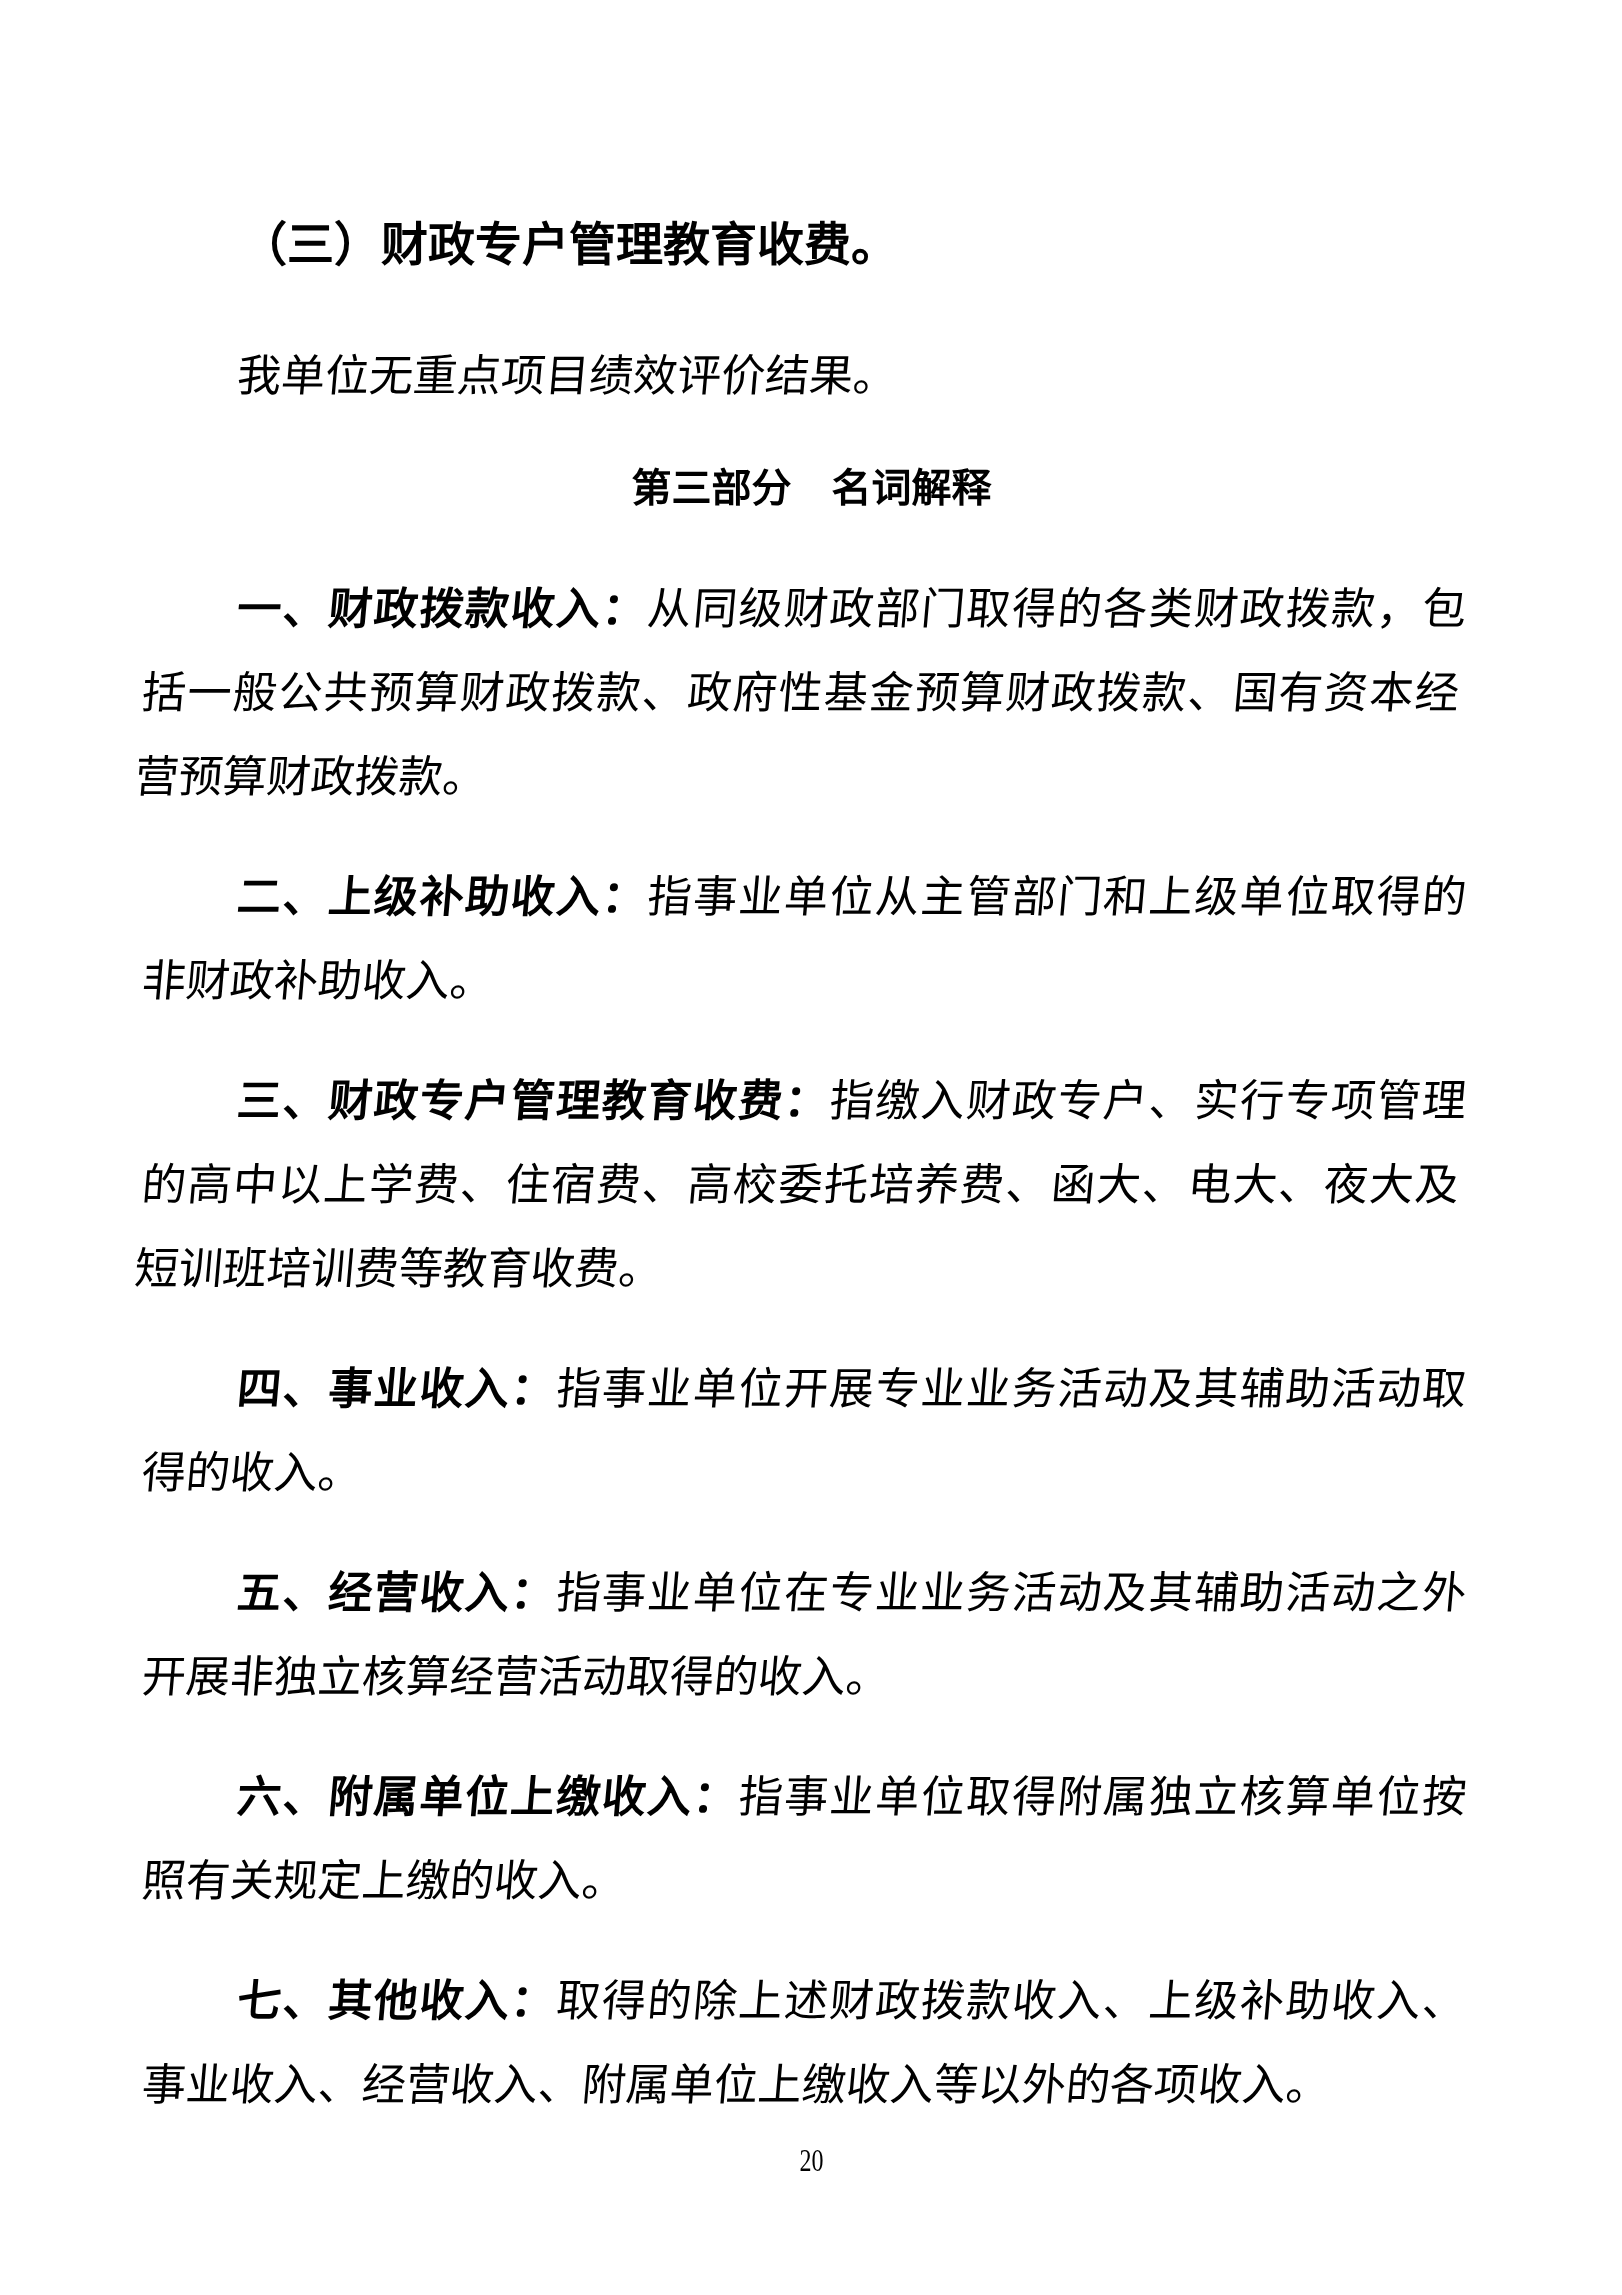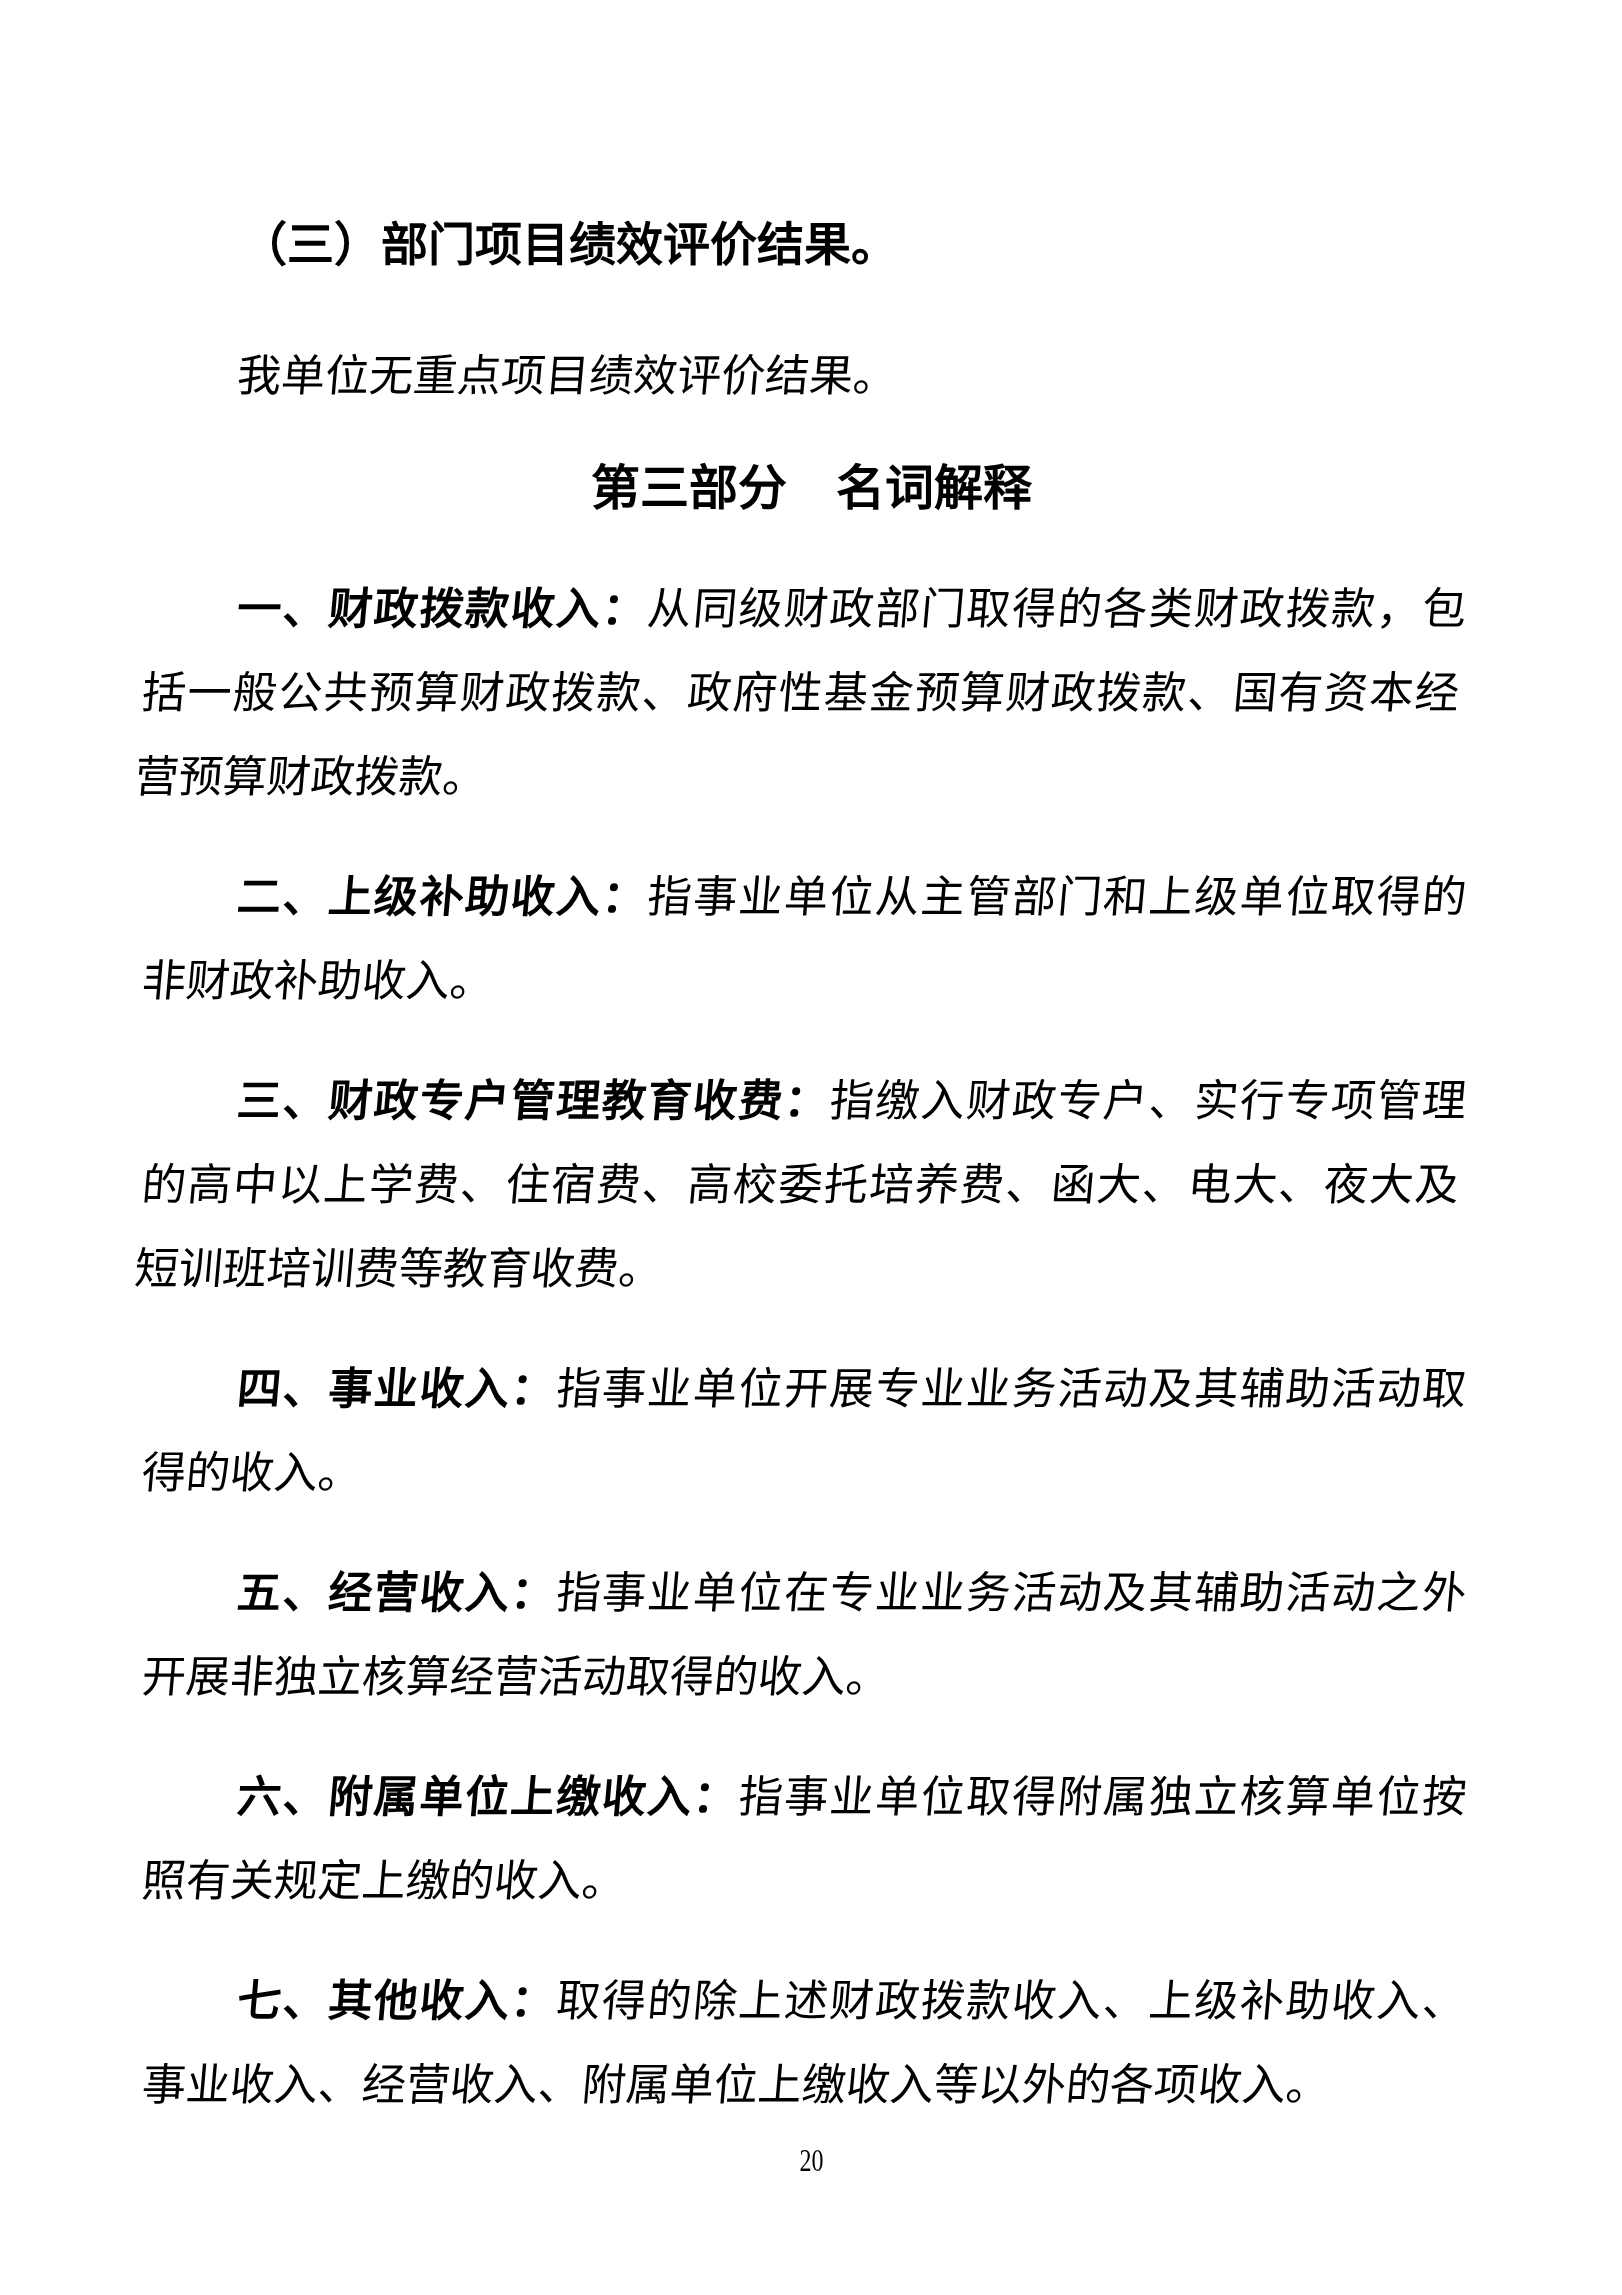--- a/index.html
+++ b/index.html
@@ -28,21 +28,21 @@
   .intro-para {
     margin: 59px 0 0 0;
     font-size: 44px;
     line-height: 84px;
     text-indent: 2em;
     transform: skewX(-5deg);
     transform-origin: 0 0;
   }
   .part-title {
     margin: 25.6px 0 28px 0;
-    font-size: 49px;
+    font-size: 40px;
     font-weight: bold;
     line-height: 87px;
     text-align: center;
     text-indent: 0;
   }
   .term-para {
     margin: 36px 0 0 0;
     font-size: 44px;
     line-height: 84px;
     text-indent: 2em;
@@ -63,21 +63,21 @@
     font-size: 32px;
     line-height: 34px;
     transform: scaleX(0.75);
   }
 </style>
 </head>
 <body>
 
 <div class="page">
 
-  <div class="h3-heading">（三）部门项目绩效评价结果。</div>
+  <div class="h3-heading">（三）财政专户管理教育收费。</div>
 
   <div class="intro-para">我单位无重点项目绩效评价结果。</div>
 
   <div class="part-title">第三部分　名词解释</div>
 
   <p class="term-para"><span class="term">一、财政拨款收入：</span><span>从同级财政部门取得的各类财政拨款，包括一般公共预算财政拨款、政府性基金预算财政拨款、国有资本经营预算财政拨款。</span></p>
 
   <p class="term-para"><span class="term">二、上级补助收入：</span><span>指事业单位从主管部门和上级单位取得的非财政补助收入。</span></p>
 
   <p class="term-para"><span class="term">三、财政专户管理教育收费：</span><span>指缴入财政专户、实行专项管理的高中以上学费、住宿费、高校委托培养费、函大、电大、夜大及短训班培训费等教育收费。</span></p>

